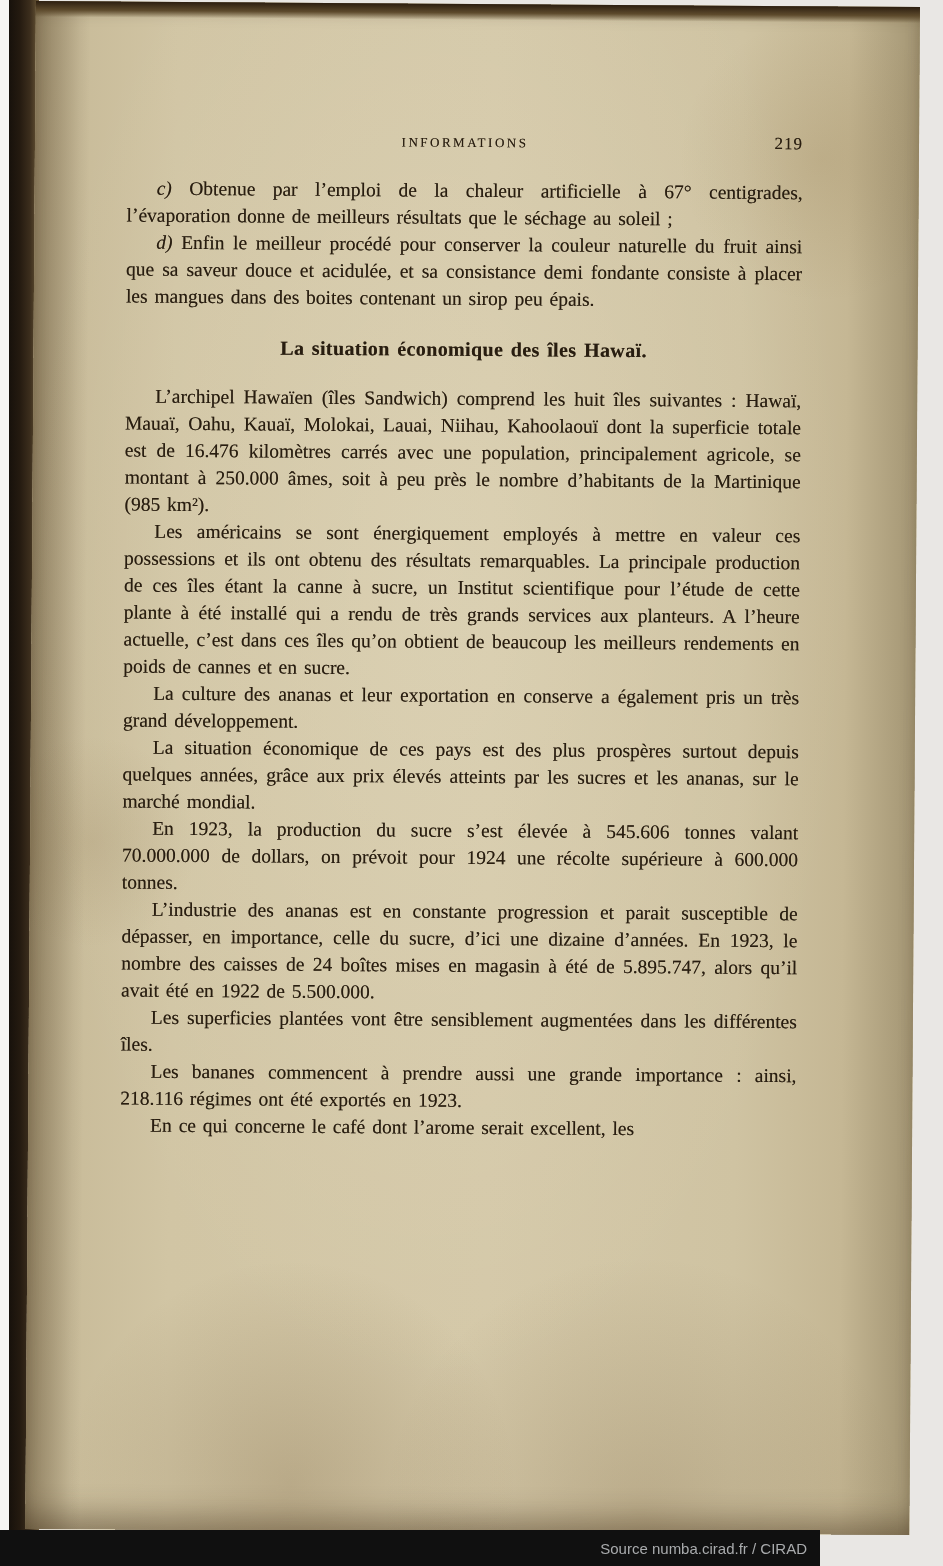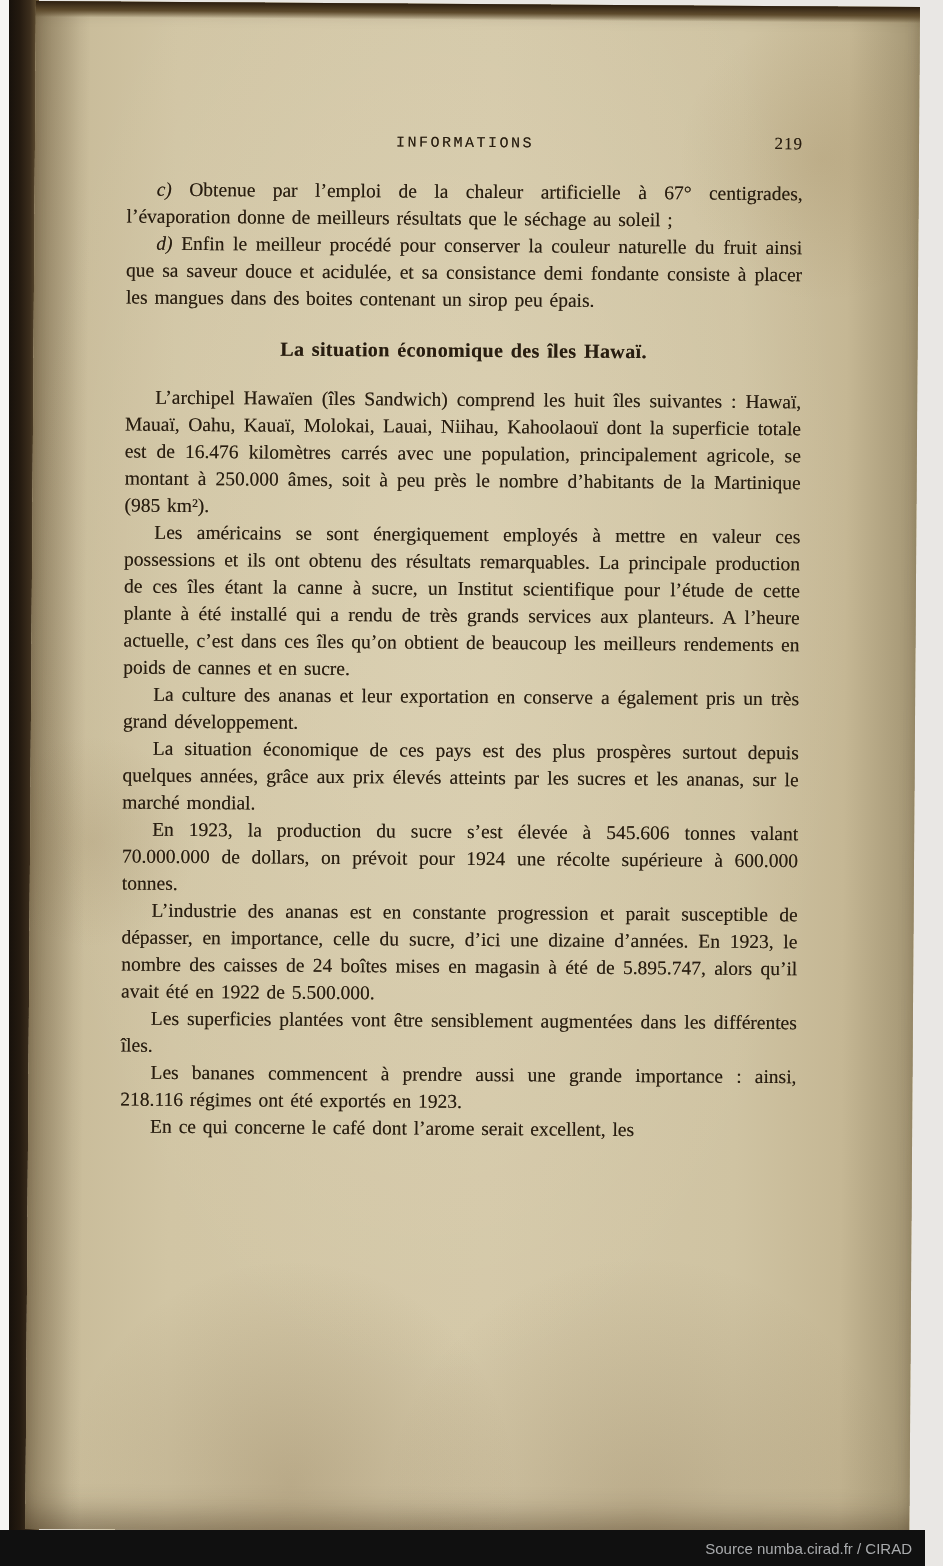--- a/index.html
+++ b/index.html
@@ -93,22 +93,21 @@
   .running-head {
     display: flex;
     align-items: baseline;
     margin-bottom: 24px;
     font-size: 15.5px;
     line-height: 20px;
   }
   .running-head .spacer { flex: 1; }
   .head-title {
     letter-spacing: 2.5px;
-    font-size: 15px;
-    font-family: Liberation Mono, monospace;
+    font-size: 13px;
   }
   .page-num {
     flex: 1;
     text-align: right;
     font-size: 17px;
     letter-spacing: 1px;
   }
   p.para {
     margin: 0;
     text-indent: 30px;
@@ -121,21 +120,21 @@
     text-align: center;
     font-size: 20px;
     font-weight: bold;
     letter-spacing: 0.4px;
     text-indent: 0;
   }
   
   .footer-bar {
     position: absolute;
     left: 0; bottom: 0;
-    width: 925px; height: 36px;
+    width: 820px; height: 36px;
     background: #101010;
     display: flex;
     align-items: center;
     justify-content: flex-end;
     box-sizing: border-box;
     padding-right: 13px;
   }
   .footer-bar span {
     color: #a9abad;
     font-family: "Liberation Sans", "DejaVu Sans", sans-serif;

